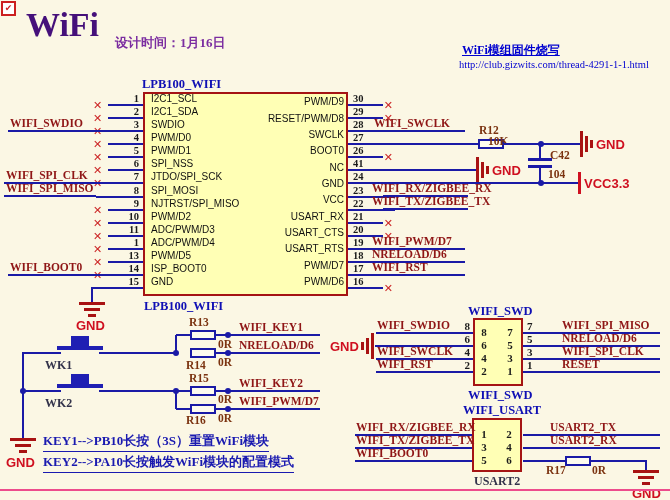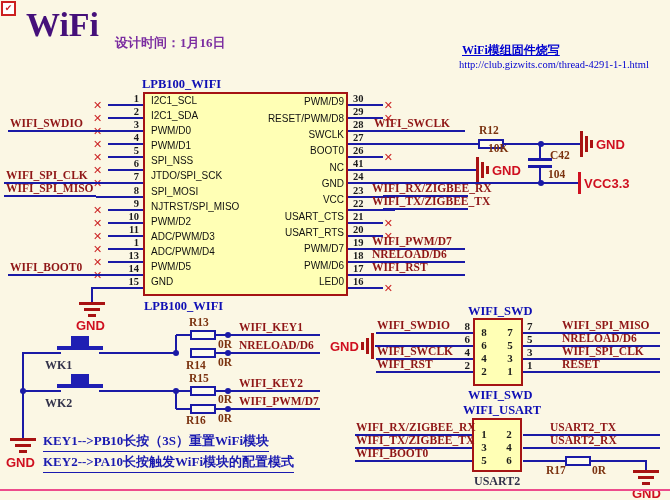--- a/index.html
+++ b/index.html
@@ -212,45 +212,47 @@
   <div class="pr">
       <span class="xm">✕</span>
       <span class="pn">16</span>
       <i class="stub"></i>
     </div>
 </div>
 
 <div class="namecol" style="left:151px;top:92px;width:150px;height:196px">
   <div class="nr">I2C1_SCL</div>
   <div class="nr">I2C1_SDA</div>
+  <div class="nr">SWDIO</div>
   <div class="nr">PWM/D0</div>
   <div class="nr">PWM/D1</div>
   <div class="nr">SPI_NSS</div>
   <div class="nr">JTDO/SPI_SCK</div>
   <div class="nr">SPI_MOSI</div>
   <div class="nr">NJTRST/SPI_MISO</div>
   <div class="nr">PWM/D2</div>
   <div class="nr">ADC/PWM/D3</div>
   <div class="nr">ADC/PWM/D4</div>
   <div class="nr">PWM/D5</div>
+  <div class="nr">ISP_BOOT0</div>
   <div class="nr">GND</div>
 </div>
 <div class="namecol r" style="left:190px;top:92px;width:154px;height:196px">
   <div class="nr">PWM/D9</div>
   <div class="nr">RESET/PWM/D8</div>
   <div class="nr">SWCLK</div>
   <div class="nr">BOOT0</div>
   <div class="nr">NC</div>
   <div class="nr">GND</div>
   <div class="nr">VCC</div>
+  <div class="nr">USART_RX</div>
   <div class="nr">USART_CTS</div>
   <div class="nr">USART_RTS</div>
   <div class="nr">PWM/D7</div>
   <div class="nr">PWM/D6</div>
-  <div class="nr">LED0</div>
 </div>
 
 <i class="w" style="left:8px;top:130px;width:88px"></i>
 <span class="nl" style="left:10px;top:117px">WIFI_SWDIO</span>
 <i class="w" style="left:4px;top:182px;width:92px"></i>
 <span class="nl" style="left:6px;top:169px">WIFI_SPI_CLK</span>
 <i class="w" style="left:4px;top:195px;width:92px"></i>
 <span class="nl" style="left:6px;top:182px">WIFI_SPI_MISO</span>
 <i class="w" style="left:8px;top:274px;width:88px"></i>
 <span class="nl" style="left:10px;top:261px">WIFI_BOOT0</span>
@@ -263,21 +265,21 @@
     <i></i>
   </span>
 <span class="pw" style="left:76px;top:318px">GND</span>
 
 <i class="w" style="left:383px;top:130px;width:82px"></i>
 <span class="nl" style="left:374px;top:117px">WIFI_SWCLK</span>
 
 <i class="w" style="left:383px;top:143px;width:95px"></i>
 <span class="ds" style="left:479px;top:124px">R12</span>
 <span class="res" style="left:478px;top:139px"></span>
-<span class="ds" style="left:488px;top:142px">10K</span>
+<span class="ds" style="left:488px;top:135px">10K</span>
 <i class="w" style="left:504px;top:143px;width:76px"></i>
 <i class="dot" style="left:538px;top:141px"></i>
 <span class="gh r" style="left:580px;top:131px">
     <i></i>
     <i></i>
     <i></i>
   </span>
 <span class="pw" style="left:596px;top:137px">GND</span>
 
 <i class="w" style="left:383px;top:169px;width:93px"></i>

